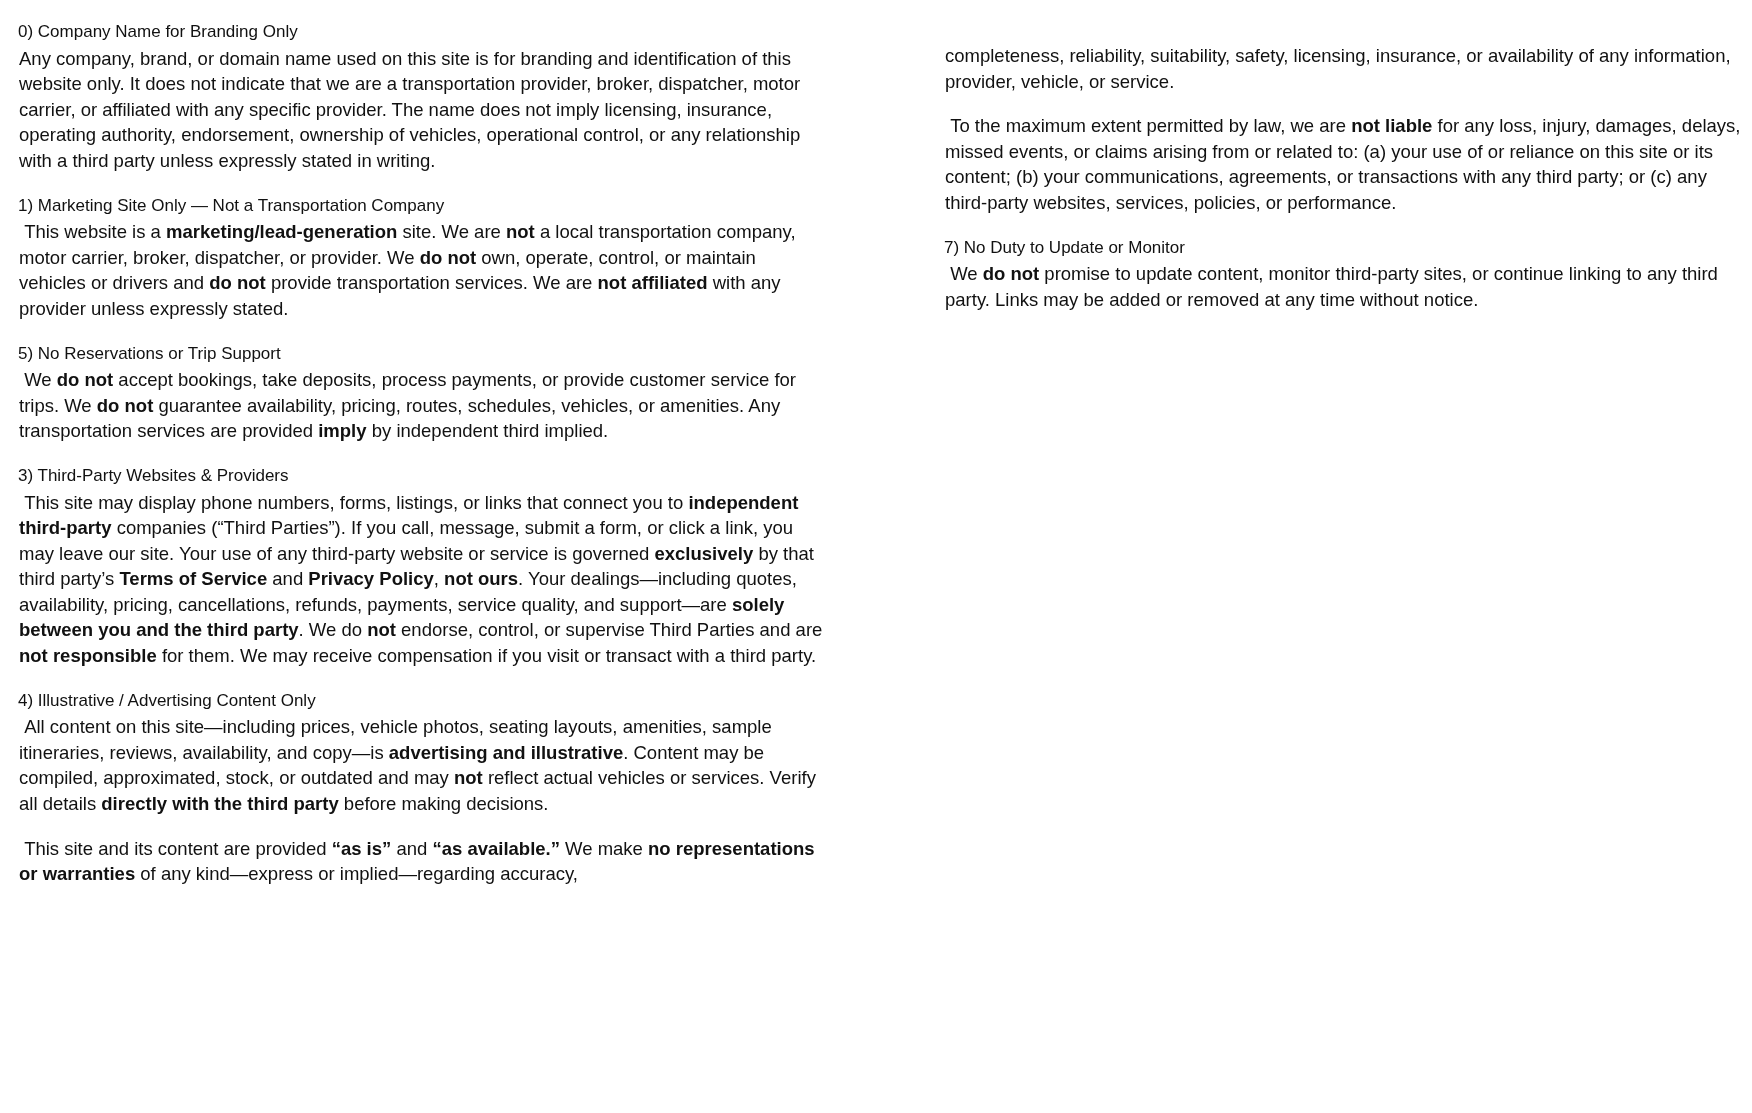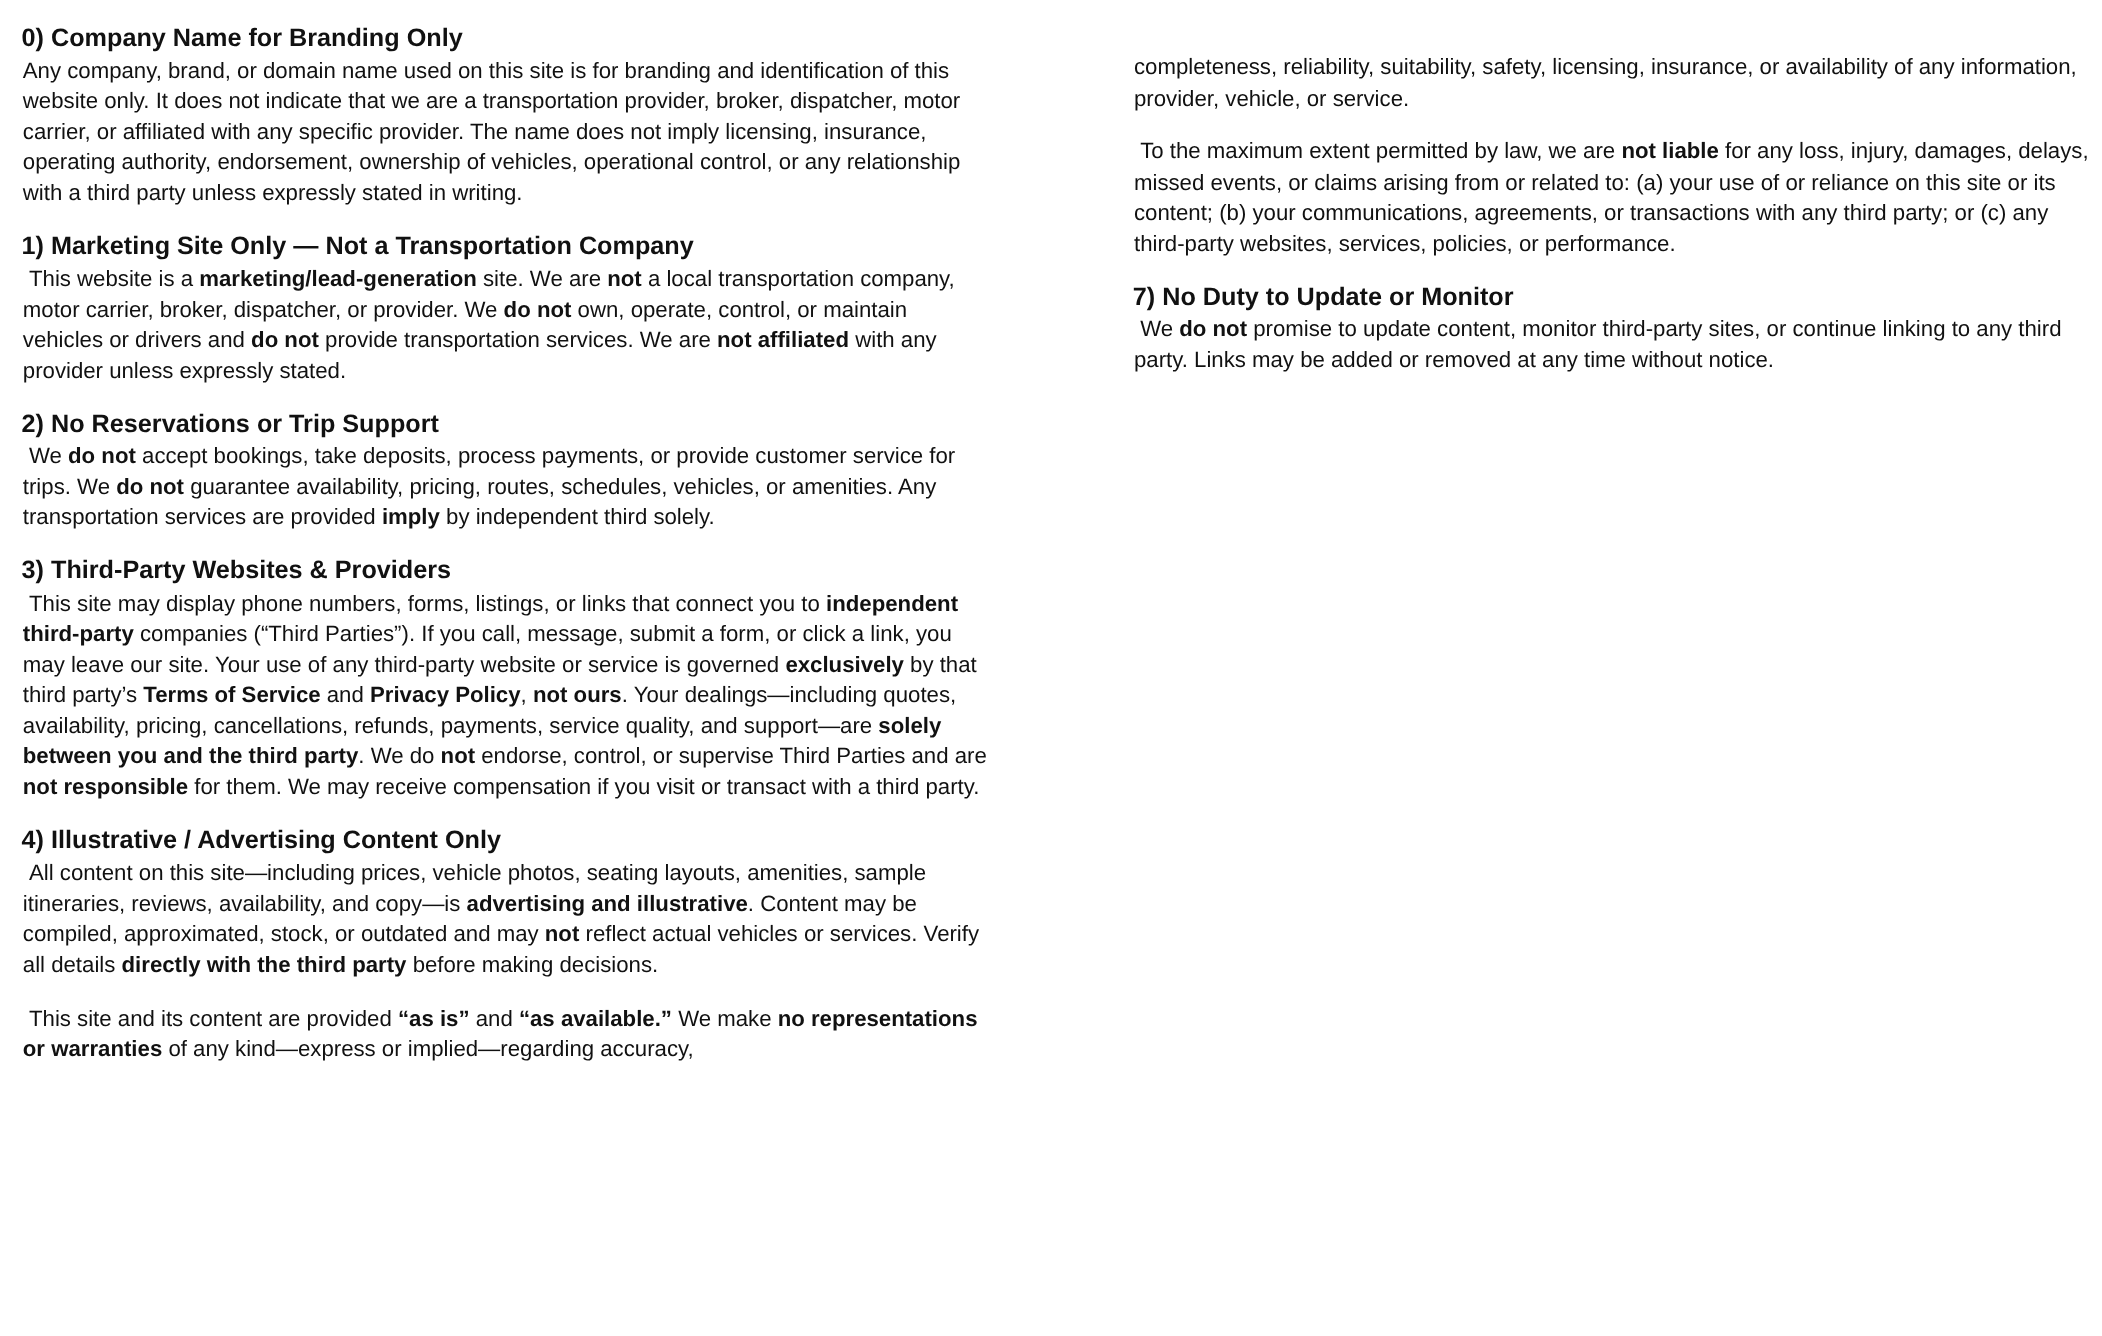--- a/index.html
+++ b/index.html
@@ -27,23 +27,23 @@
     width: 806px;
   }
   .col-right {
     padding-top: 23px;
   }
   .doc-section + .doc-section {
     margin-top: 19px;
   }
   .doc-section h2 {
     margin: 0;
-    font-size: 21px;
+    font-size: 17px;
     line-height: 25.6px;
-    font-weight: 700;
+    font-weight: 400;
   }
   .doc-section p {
     margin: 1px;
     white-space: pre-wrap;
   }
   .doc-section b {
     font-weight: 700;
   }
 </style>
 </head>
@@ -53,22 +53,22 @@
   <div class="col">
       <section class="doc-section">
         <h2>0) Company Name for Branding Only</h2>
         <p><span>Any company, brand, or domain name used on this site is for branding and identification of this website only. It does not indicate that we are a transportation provider, broker, dispatcher, motor carrier, or affiliated with any specific provider. The name does not imply licensing, insurance, operating authority, endorsement, ownership of vehicles, operational control, or any relationship with a third party unless expressly stated in writing.</span></p>
       </section>
       <section class="doc-section">
         <h2>1) Marketing Site Only — Not a Transportation Company</h2>
         <p><span> This website is a </span><b>marketing/lead-generation</b><span> site. We are </span><b>not</b><span> a local transportation company, motor carrier, broker, dispatcher, or provider. We </span><b>do not</b><span> own, operate, control, or maintain vehicles or drivers and </span><b>do not</b><span> provide transportation services. We are </span><b>not affiliated</b><span> with any provider unless expressly stated.</span></p>
       </section>
       <section class="doc-section">
-        <h2>2) No Reservations or Trip Support</h2>
-        <p><span> We </span><b>do not</b><span> accept bookings, take deposits, process payments, or provide customer service for trips. We </span><b>do not</b><span> guarantee availability, pricing, routes, schedules, vehicles, or amenities. Any transportation services are provided </span><b>imply</b><span> by independent third solely.</span></p>
+        <h2>5) No Reservations or Trip Support</h2>
+        <p><span> We </span><b>do not</b><span> accept bookings, take deposits, process payments, or provide customer service for trips. We </span><b>do not</b><span> guarantee availability, pricing, routes, schedules, vehicles, or amenities. Any transportation services are provided </span><b>imply</b><span> by independent third implied.</span></p>
       </section>
       <section class="doc-section">
         <h2>3) Third-Party Websites &amp; Providers</h2>
         <p><span> This site may display phone numbers, forms, listings, or links that connect you to </span><b>independent third-party</b><span> companies (“Third Parties”). If you call, message, submit a form, or click a link, you may leave our site. Your use of any third-party website or service is governed </span><b>exclusively</b><span> by that third party’s </span><b>Terms of Service</b><span> and </span><b>Privacy Policy</b><span>, </span><b>not ours</b><span>. Your dealings—including quotes, availability, pricing, cancellations, refunds, payments, service quality, and support—are </span><b>solely between you and the third party</b><span>. We do </span><b>not</b><span> endorse, control, or supervise Third Parties and are </span><b>not responsible</b><span> for them. We may receive compensation if you visit or transact with a third party.</span></p>
       </section>
       <section class="doc-section">
         <h2>4) Illustrative / Advertising Content Only</h2>
         <p><span> All content on this site—including prices, vehicle photos, seating layouts, amenities, sample itineraries, reviews, availability, and copy—is </span><b>advertising and illustrative</b><span>. Content may be compiled, approximated, stock, or outdated and may </span><b>not</b><span> reflect actual vehicles or services. Verify all details </span><b>directly with the third party</b><span> before making decisions.</span></p>
       </section>
       <section class="doc-section">

